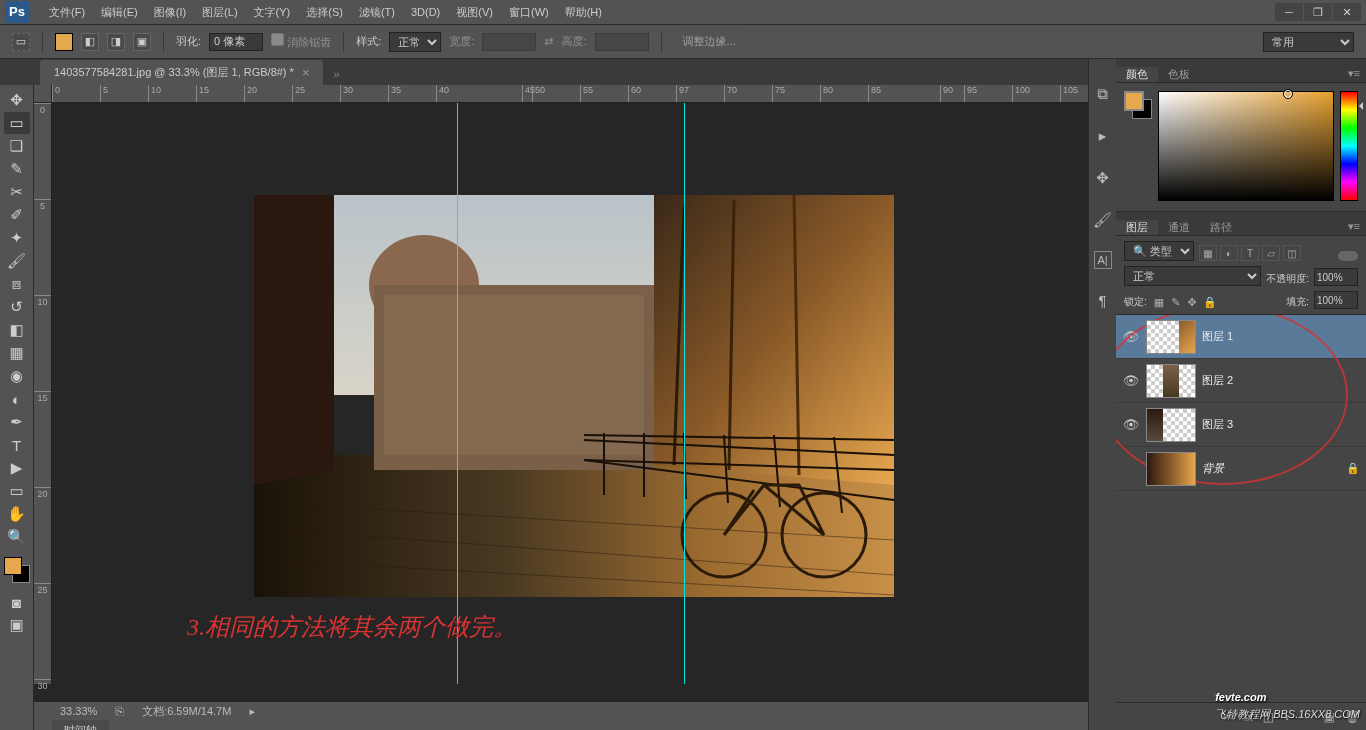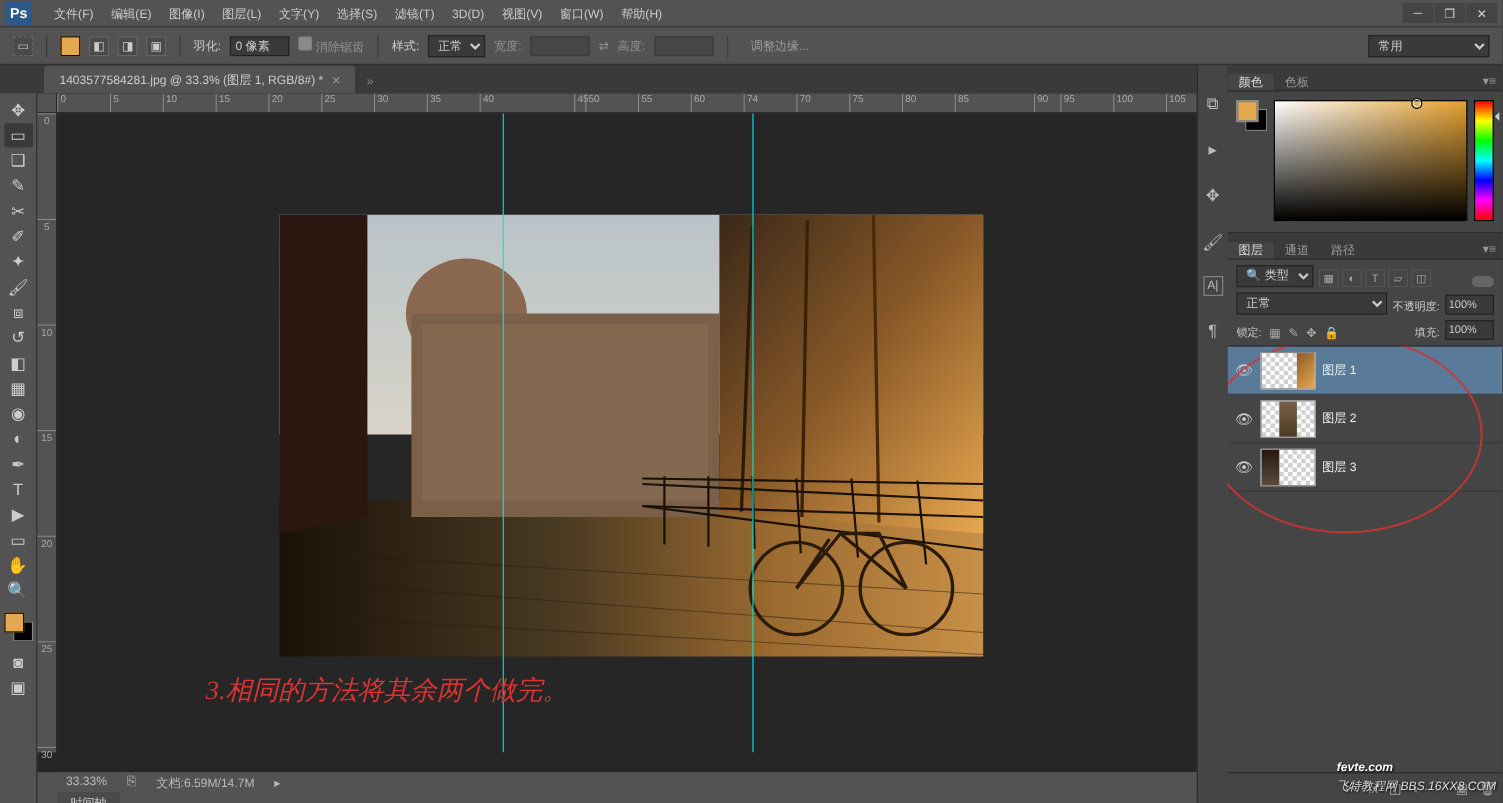--- a/index.html
+++ b/index.html
@@ -127,21 +127,21 @@
   <div class="sep"></div>
   <span>样式:</span>
   <select><option>正常</option></select>
   <span style="opacity:.5">宽度:</span>
   <input type="text" disabled="" style="opacity: 0.5;">
   <span style="opacity:.5">⇄</span>
   <span style="opacity:.5">高度:</span>
   <input type="text" disabled="" style="opacity: 0.5;">
   <div class="sep"></div>
   <span style="opacity:.6;border:1px solid #555;padding:2px 8px">调整边缘...</span>
-  <select class="workspace-select" style="width:110px"><option>常用</option></select>
+  <select class="workspace-select" style="width:91px"><option>常用</option></select>
 </div>
 
 <div class="tabbar">
   <div class="doc-tab">
     <span>1403577584281.jpg @ 33.3% (图层 1, RGB/8#) *</span>
     <span class="close-x">×</span>
   </div>
   <div class="tab-extra">»</div>
 </div>
 
@@ -183,21 +183,21 @@
       <div class="tick" style="left: 144px;">15</div>
       <div class="tick" style="left: 192px;">20</div>
       <div class="tick" style="left: 240px;">25</div>
       <div class="tick" style="left: 288px;">30</div>
       <div class="tick" style="left: 336px;">35</div>
       <div class="tick" style="left: 384px;">40</div>
       <div class="tick" style="left: 450px; margin-left: 20px;">45</div>
       <div class="tick" style="left: 480px;">50</div>
       <div class="tick" style="left: 528px;">55</div>
       <div class="tick" style="left: 576px;">60</div>
-      <div class="tick" style="left: 624px;">74</div>
+      <div class="tick" style="left: 624px;">97</div>
       <div class="tick" style="left: 672px;">70</div>
       <div class="tick" style="left: 720px;">75</div>
       <div class="tick" style="left: 768px;">80</div>
       <div class="tick" style="left: 816px;">85</div>
       <div class="tick" style="left: 888px;">90</div>
       <div class="tick" style="left: 912px;">95</div>
       <div class="tick" style="left: 960px;">100</div>
       <div class="tick" style="left: 1008px;">105</div>
     </div>
   <div class="ruler-v">
@@ -362,20 +362,28 @@
           </div>
           <div class="layer-name">图层 2</div>
         </div>
         <div class="layer-row">
           <div class="layer-eye">👁</div>
           <div class="layer-thumb">
             <div class="strip" style="left: 0px; width: 34%; background: linear-gradient(rgb(42, 24, 16), rgb(90, 74, 58));"></div>
           </div>
           <div class="layer-name">图层 3</div>
         </div>
+        <div class="layer-row">
+          <div class="layer-eye"></div>
+          <div class="layer-thumb">
+            <div class="strip" style="left: 0px; right: 0px; background: linear-gradient(90deg, rgb(42, 24, 16), rgb(138, 90, 40), rgb(232, 168, 80));"></div>
+          </div>
+          <div class="layer-name" style="font-style: italic;">背景</div>
+          <div class="layer-lock">🔒</div>
+        </div>
       </div>
     <div class="layers-footer">
       <span>⚯</span>
       <span>fx</span>
       <span>◫</span>
       <span>◐</span>
       <span>🗀</span>
       <span>▣</span>
       <span>🗑</span>
     </div>

